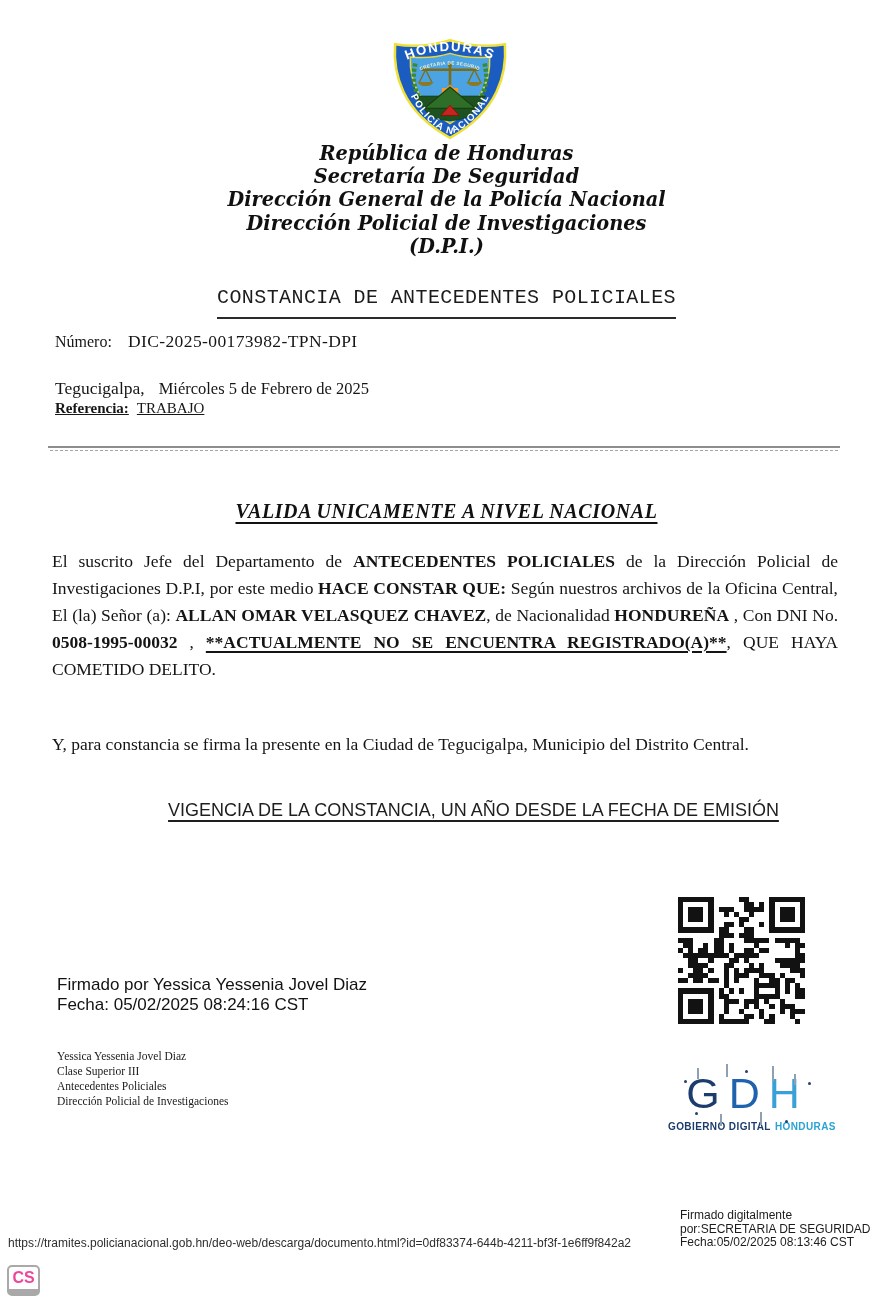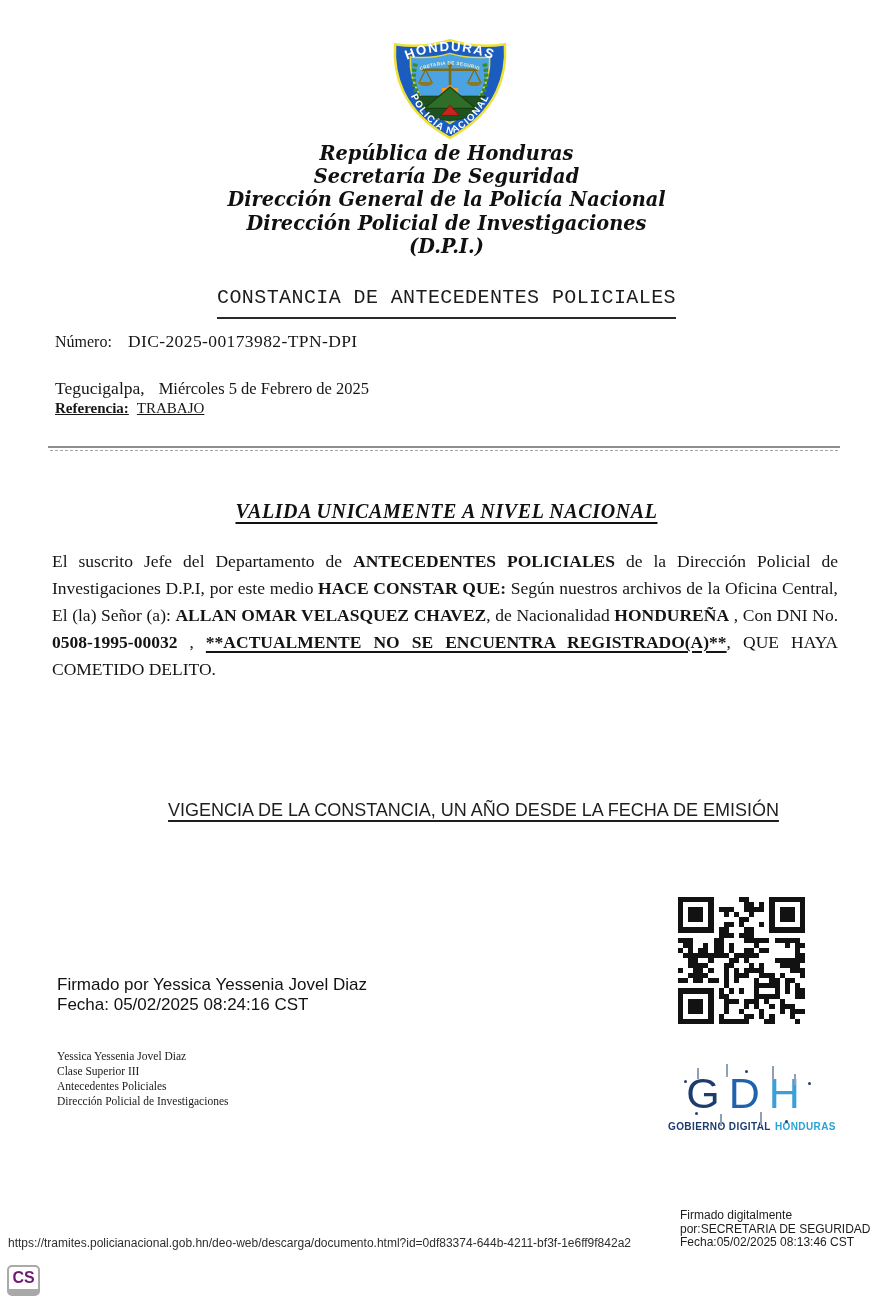--- a/index.html
+++ b/index.html
@@ -72,21 +72,21 @@
       font-size:12px;line-height:13.5px;color:#1c1c1c;}
 
   
   .url{position:absolute;left:8px;top:1236px;font-family:"Liberation Sans",sans-serif;
       font-size:12px;color:#2e2e2e;white-space:nowrap;text-align:center;}
 
   
   .cs-badge{position:absolute;left:7px;top:1265px;width:29px;height:22px;
       border:2.5px solid #a9a9a9;border-bottom:7px solid #a9a9a9;border-radius:5px;
       display:flex;align-items:center;justify-content:center;
-      font-family:"Liberation Sans",sans-serif;font-weight:bold;font-size:16px;color:#701a75;}
+      font-family:"Liberation Sans",sans-serif;font-weight:bold;font-size:16px;color:#ec4899;}
   .cs-text{position:absolute;left:43px;top:1266px;font-family:"Liberation Sans",sans-serif;
       font-size:21px;color:#bdbdbd;}
 </style>
 </head>
 <body>
 
 <div class="page">
 
   <div class="badge-wrap">
     <svg width="118" height="102" viewBox="0 0 116 100">
@@ -153,20 +153,21 @@
   </div>
 
   <div class="divider"></div>
   <div class="divider-dashed"></div>
 
   <div class="notice-row">
     <span class="notice">VALIDA UNICAMENTE A NIVEL NACIONAL</span>
   </div>
 
   <p class="bodyp p1"><span>El suscrito Jefe del Departamento de </span><span class="b">ANTECEDENTES POLICIALES</span><span> de la Dirección Policial de Investigaciones D.P.I, por este medio </span><span class="b">HACE CONSTAR QUE:</span><span> Según nuestros archivos de la Oficina Central, El (la) Señor (a): </span><span class="b">ALLAN OMAR VELASQUEZ CHAVEZ</span><span>, de Nacionalidad </span><span class="b">HONDUREÑA</span><span> , Con DNI No. </span><span class="b">0508-1995-00032</span><span> , </span><span class="b u">**ACTUALMENTE NO SE ENCUENTRA REGISTRADO(A)**</span><span>, QUE HAYA COMETIDO DELITO.</span></p>
+  <p class="bodyp p2">Y, para constancia se firma la presente en la Ciudad de Tegucigalpa, Municipio del Distrito Central.</p>
 
   <div class="validity-row">
     <span class="validity">VIGENCIA DE LA CONSTANCIA, UN AÑO DESDE LA FECHA DE EMISIÓN</span>
   </div>
 
   <div id="qr" class="qr"><svg width="127" height="127" viewBox="0 0 125 125" shape-rendering="crispEdges">
         <rect x="60" y="0" width="5" height="5" fill="#121212"></rect>
         <rect x="65" y="0" width="5" height="5" fill="#121212"></rect>
         <rect x="65" y="5" width="5" height="5" fill="#121212"></rect>
         <rect x="70" y="5" width="5" height="5" fill="#121212"></rect>

